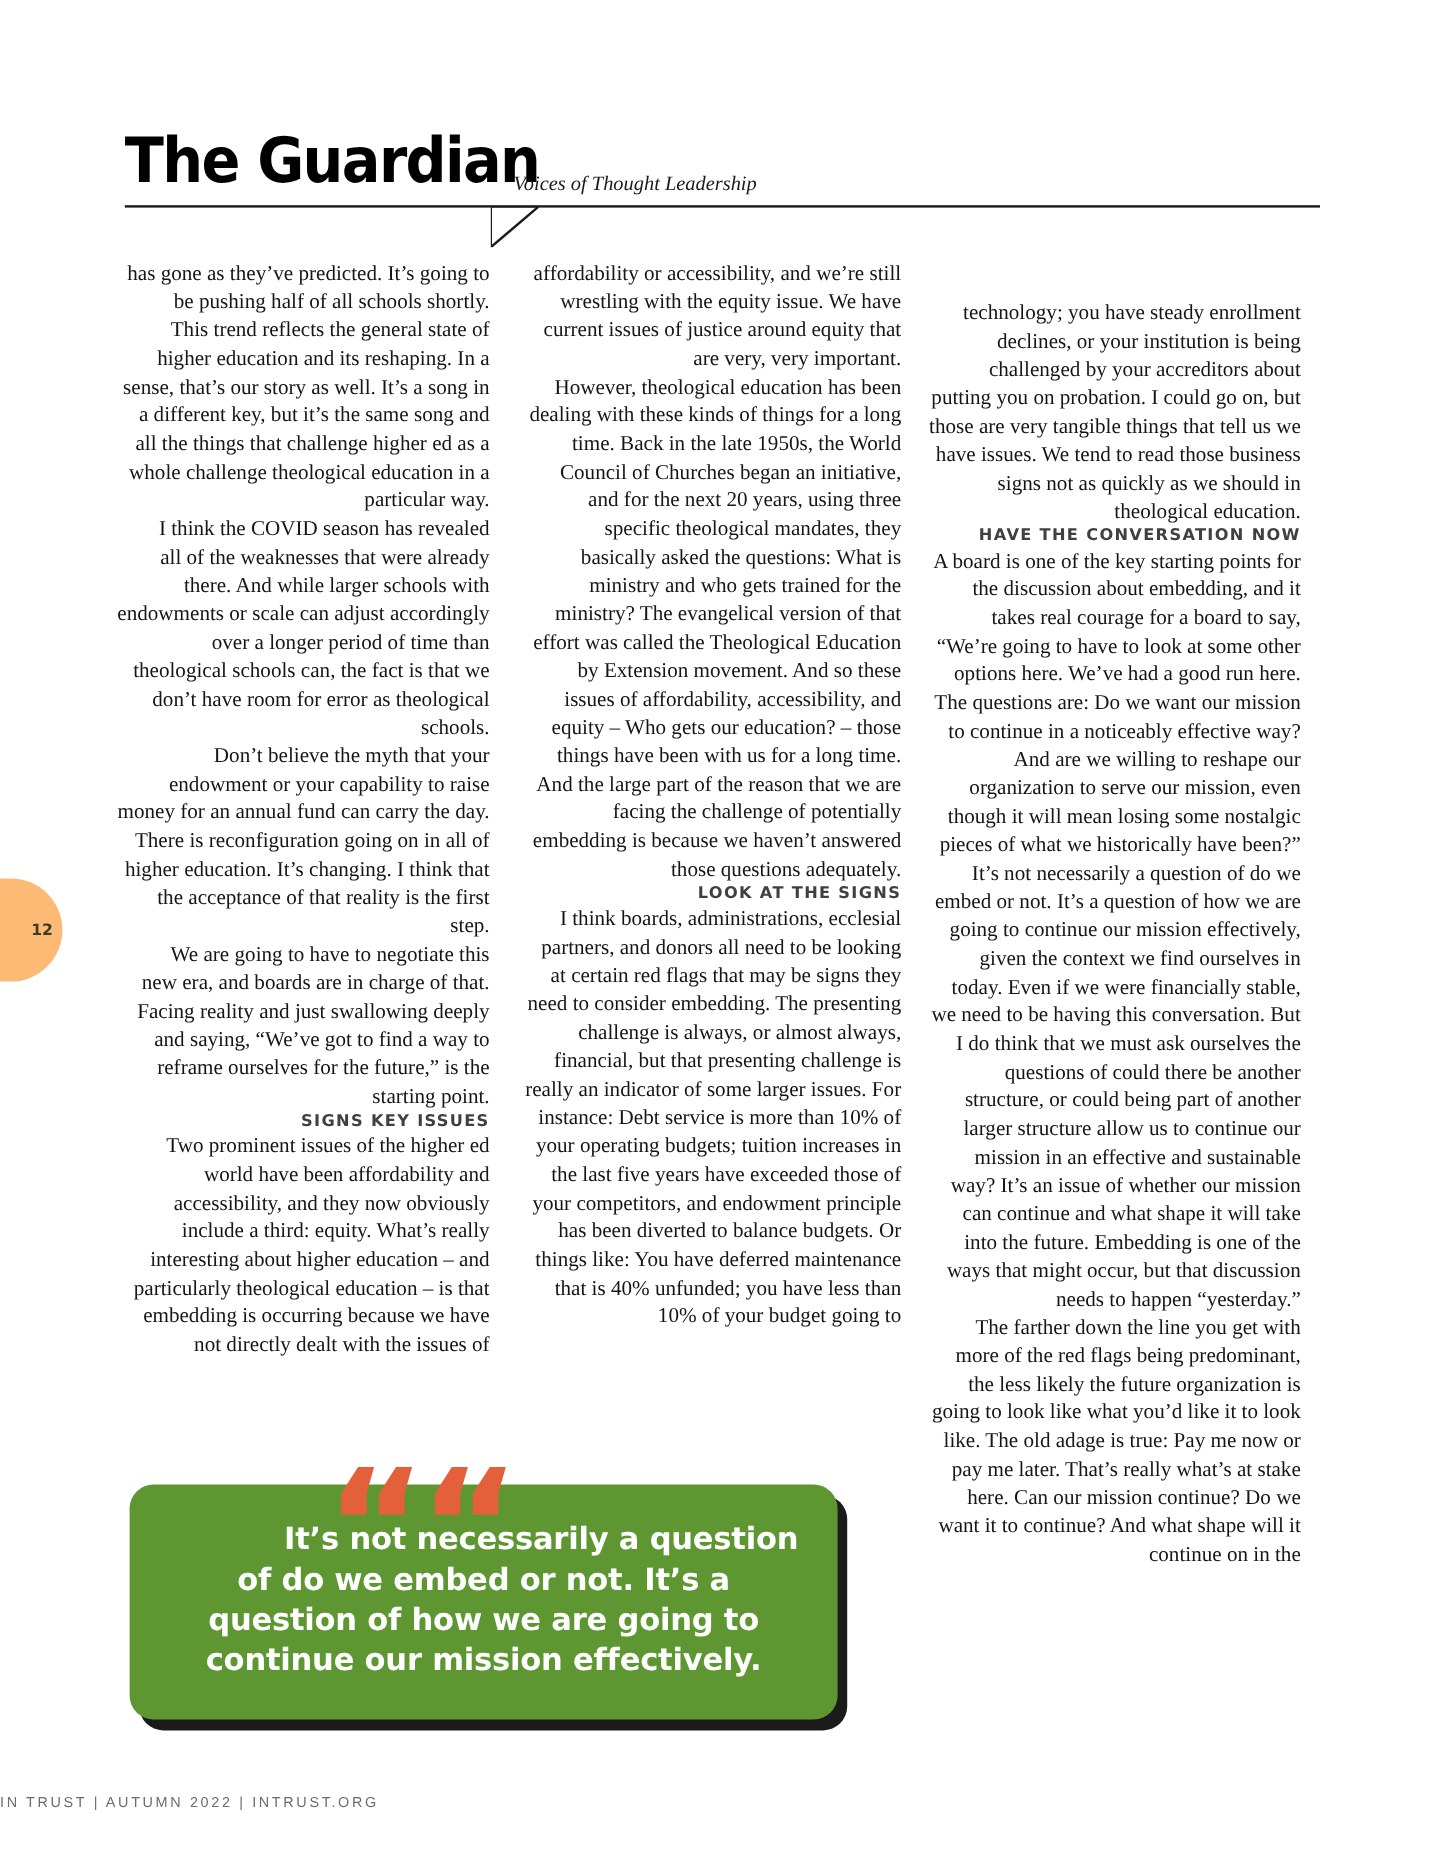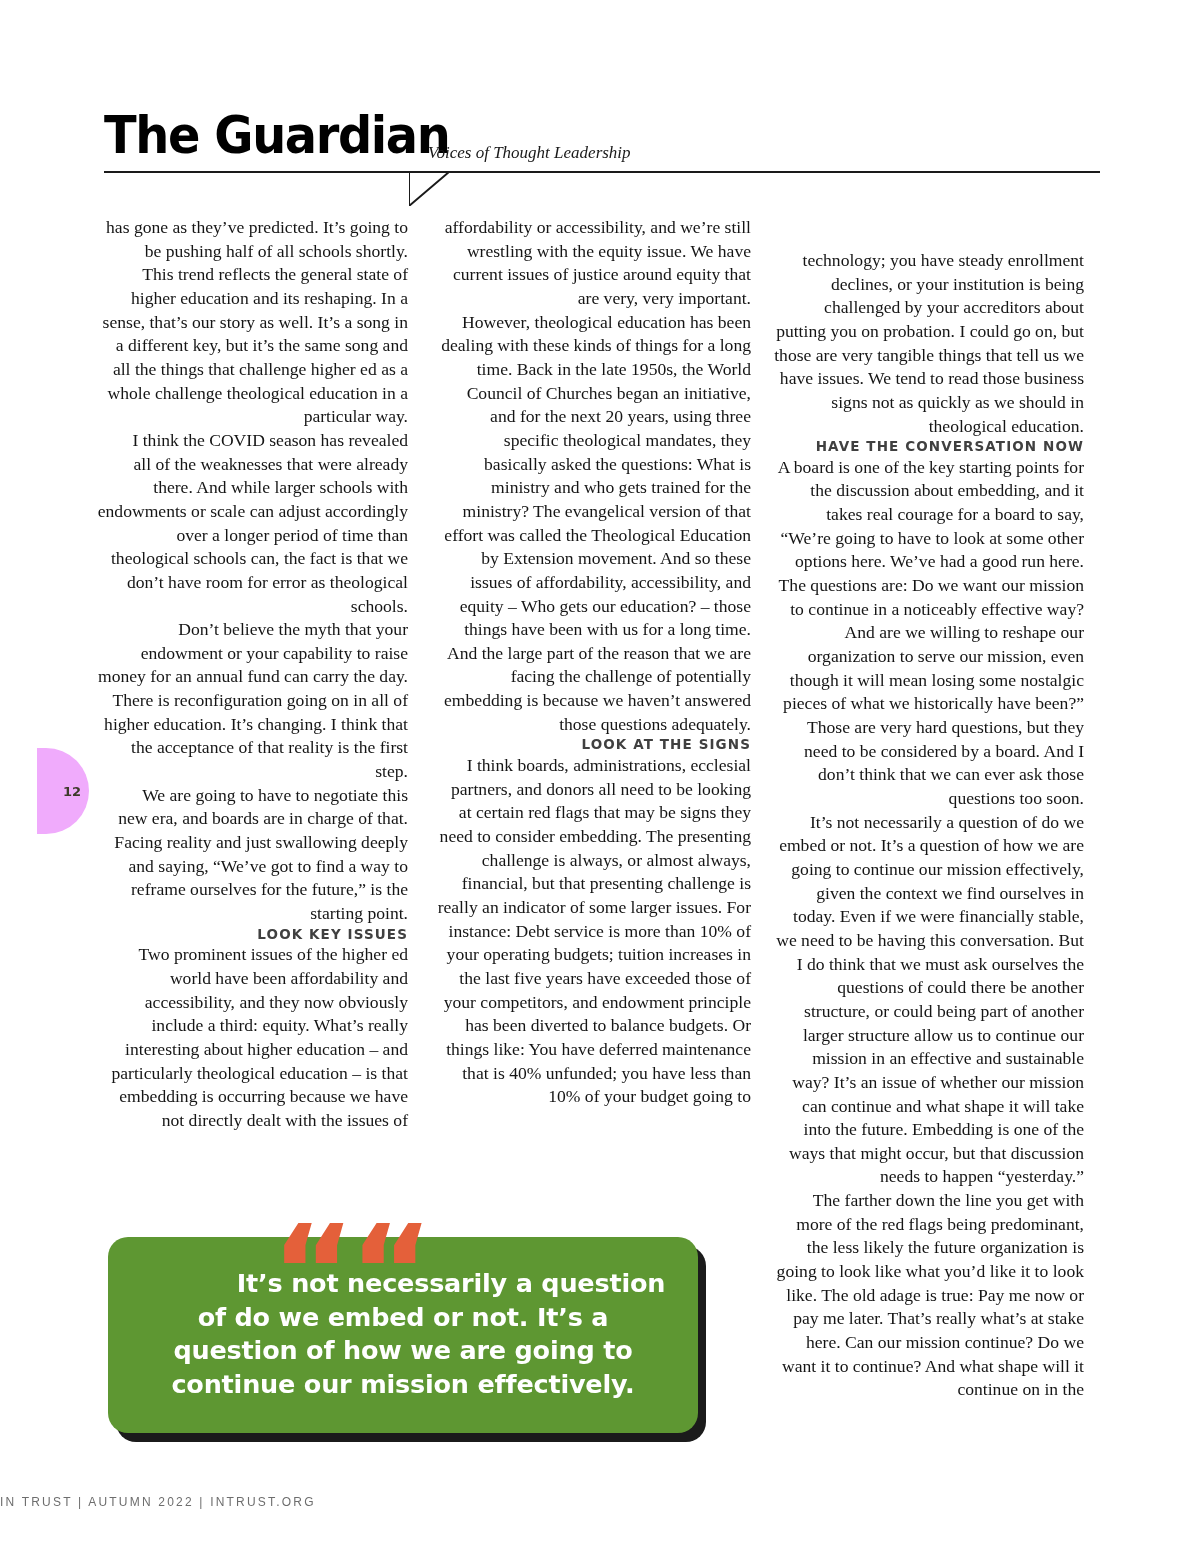--- a/index.html
+++ b/index.html
@@ -60,26 +60,25 @@
     top: 131px;
     width: 40px;
     height: 34px;
   }
   .masthead-flag svg { display:block; }
 
   
   .page-tab {
     position: absolute;
     left: 0;
-    top: 748px;
+    top: 732px;
     width: 52px;
     height: 86px;
-    background: #f0abfc;
+    background: #fdba74;
     border-radius: 0 43px 43px 0;
-    margin-left: 37px;
   }
   .page-tab .num {
     position: absolute;
     left: 26px;
     top: 36px;
     font-family: "DejaVu Sans", sans-serif;
     font-size: 13px;
     font-weight: bold;
     color: #3d3a2a;
   }
@@ -195,36 +194,35 @@
 <div class="page-tab">
   <span class="num">12</span>
 </div>
 
 <div class="col col-1">
   <p class="noindent">has gone as they’ve predicted. It’s going to be pushing half of all schools shortly.</p>
   <p>This trend reflects the general state of higher education and its reshaping. In a sense, that’s our story as well. It’s a song in a different key, but it’s the same song and all the things that challenge higher ed as a whole challenge theological education in a particular way.</p>
   <p>I think the COVID season has revealed all of the weaknesses that were already there. And while larger schools with endowments or scale can adjust accordingly over a longer period of time than theological schools can, the fact is that we don’t have room for error as theological schools.</p>
   <p>Don’t believe the myth that your endowment or your capability to raise money for an annual fund can carry the day. There is reconfiguration going on in all of higher education. It’s changing. I think that the acceptance of that reality is the first step.</p>
   <p>We are going to have to negotiate this new era, and boards are in charge of that. Facing reality and just swallowing deeply and saying, “We’ve got to find a way to reframe ourselves for the future,” is the starting point.</p>
-  <p class="subhead">LOOK KEY ISSUES</p>
+  <p class="subhead">SIGNS KEY ISSUES</p>
   <p class="noindent">Two prominent issues of the higher ed world have been affordability and accessibility, and they now obviously include a third: equity. What’s really interesting about higher education – and particularly theological education – is that embedding is occurring because we have not directly dealt with the issues of</p>
 </div>
 
 <div class="col col-2">
   <p class="noindent">affordability or accessibility, and we’re still wrestling with the equity issue. We have current issues of justice around equity that are very, very important.</p>
   <p>However, theological education has been dealing with these kinds of things for a long time. Back in the late 1950s, the World Council of Churches began an initiative, and for the next 20 years, using three specific theological mandates, they basically asked the questions: What is ministry and who gets trained for the ministry? The evangelical version of that effort was called the Theological Education by Extension movement. And so these issues of affordability, accessibility, and equity – Who gets our education? – those things have been with us for a long time. And the large part of the reason that we are facing the challenge of potentially embedding is because we haven’t answered those questions adequately.</p>
   <p class="subhead">LOOK AT THE SIGNS</p>
   <p class="noindent">I think boards, administrations, ecclesial partners, and donors all need to be looking at certain red flags that may be signs they need to consider embedding. The presenting challenge is always, or almost always, financial, but that presenting challenge is really an indicator of some larger issues. For instance:  Debt service is more than 10% of your operating budgets; tuition increases in the last five years have exceeded those of your competitors, and endowment principle has been diverted to balance budgets. Or things like: You have deferred maintenance that is 40% unfunded; you have less than 10% of your budget going to</p>
 </div>
 
 <div class="col col-3">
   <p class="noindent">technology; you have steady enrollment declines, or your institution is being challenged by your accreditors about putting you on probation. I could go on, but those are very tangible things that tell us we have issues. We tend to read those business signs not as quickly as we should in theological education.</p>
   <p class="subhead">HAVE THE CONVERSATION NOW</p>
   <p class="noindent">A board is one of the key starting points for the discussion about embedding, and it takes real courage for a board to say, “We’re going to have to look at some other options here. We’ve had a good run here. The questions are: Do we want our mission to continue in a noticeably effective way? And are we willing to reshape our organization to serve our mission, even though it will mean losing some nostalgic pieces of what we historically have been?”</p>
-  <p>Those are very hard questions, but they need to be considered by a board. And I don’t think that we can ever ask those questions too soon.</p>
   <p>It’s not necessarily a question of do we embed or not. It’s a question of how we are going to continue our mission effectively, given the context we find ourselves in today. Even if we were financially stable, we need to be having this conversation. But I do think that we must ask ourselves the questions of could there be another structure, or could being part of another larger structure allow us to continue our mission in an effective and sustainable way? It’s an issue of whether our mission can continue and what shape it will take into the future. Embedding is one of the ways that might occur, but that discussion needs to happen “yesterday.”</p>
   <p>The farther down the line you get with more of the red flags being predominant, the less likely the future organization is going to look like what you’d like it to look like. The old adage is true: Pay me now or pay me later. That’s really what’s at stake here. Can our mission continue? Do we want it to continue? And what shape will it continue on in the</p>
 </div>
 
 <div class="pullquote-wrap">
   <div class="pullquote-shadow"></div>
   <div class="pullquote">
     <div class="quote-mark">““</div>
     <div class="pullquote-text">It’s not necessarily a question of do we embed or not. It’s a question of how we are going to continue our mission effectively.</div>
   </div>

